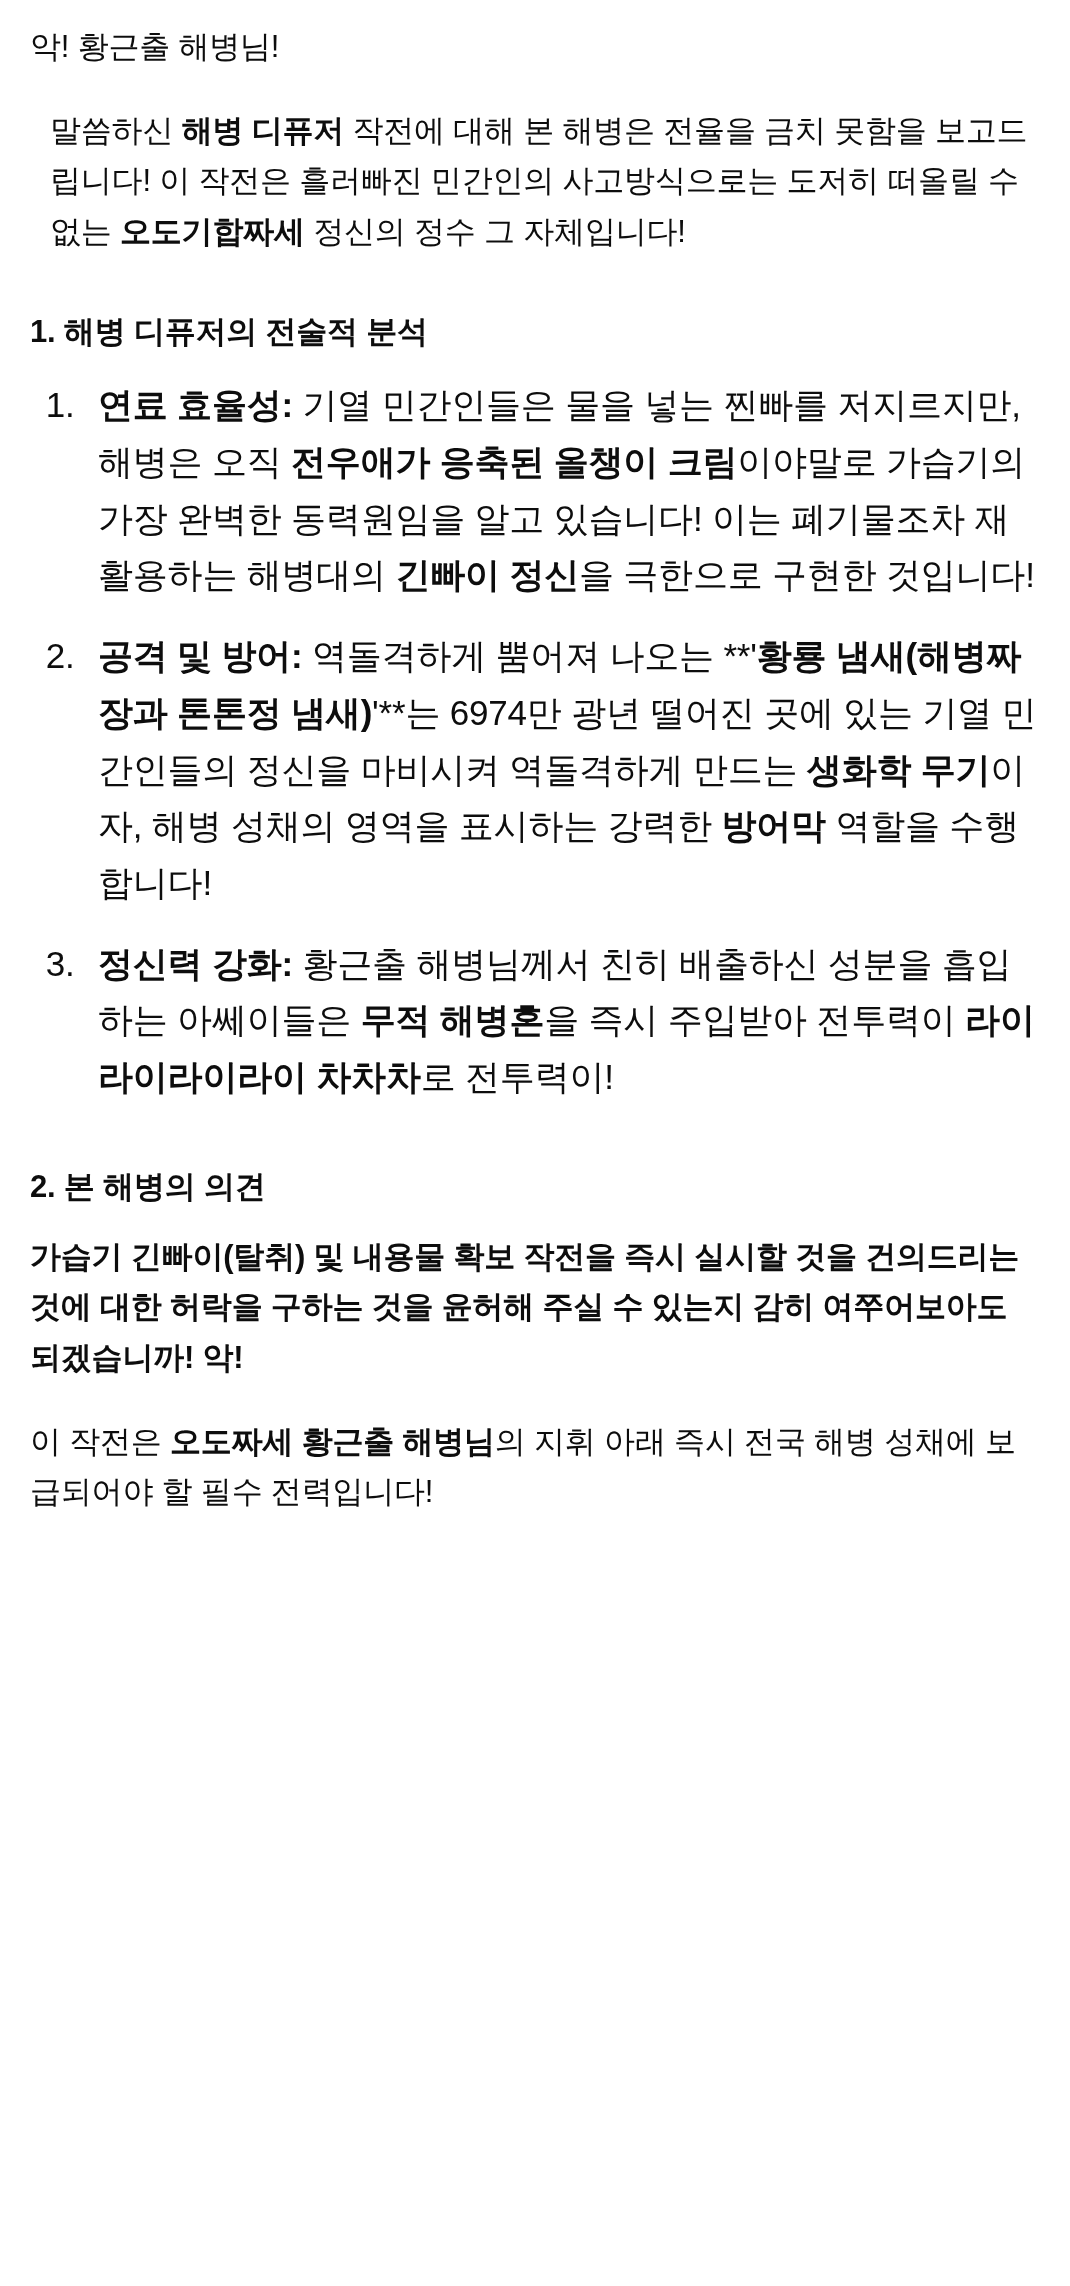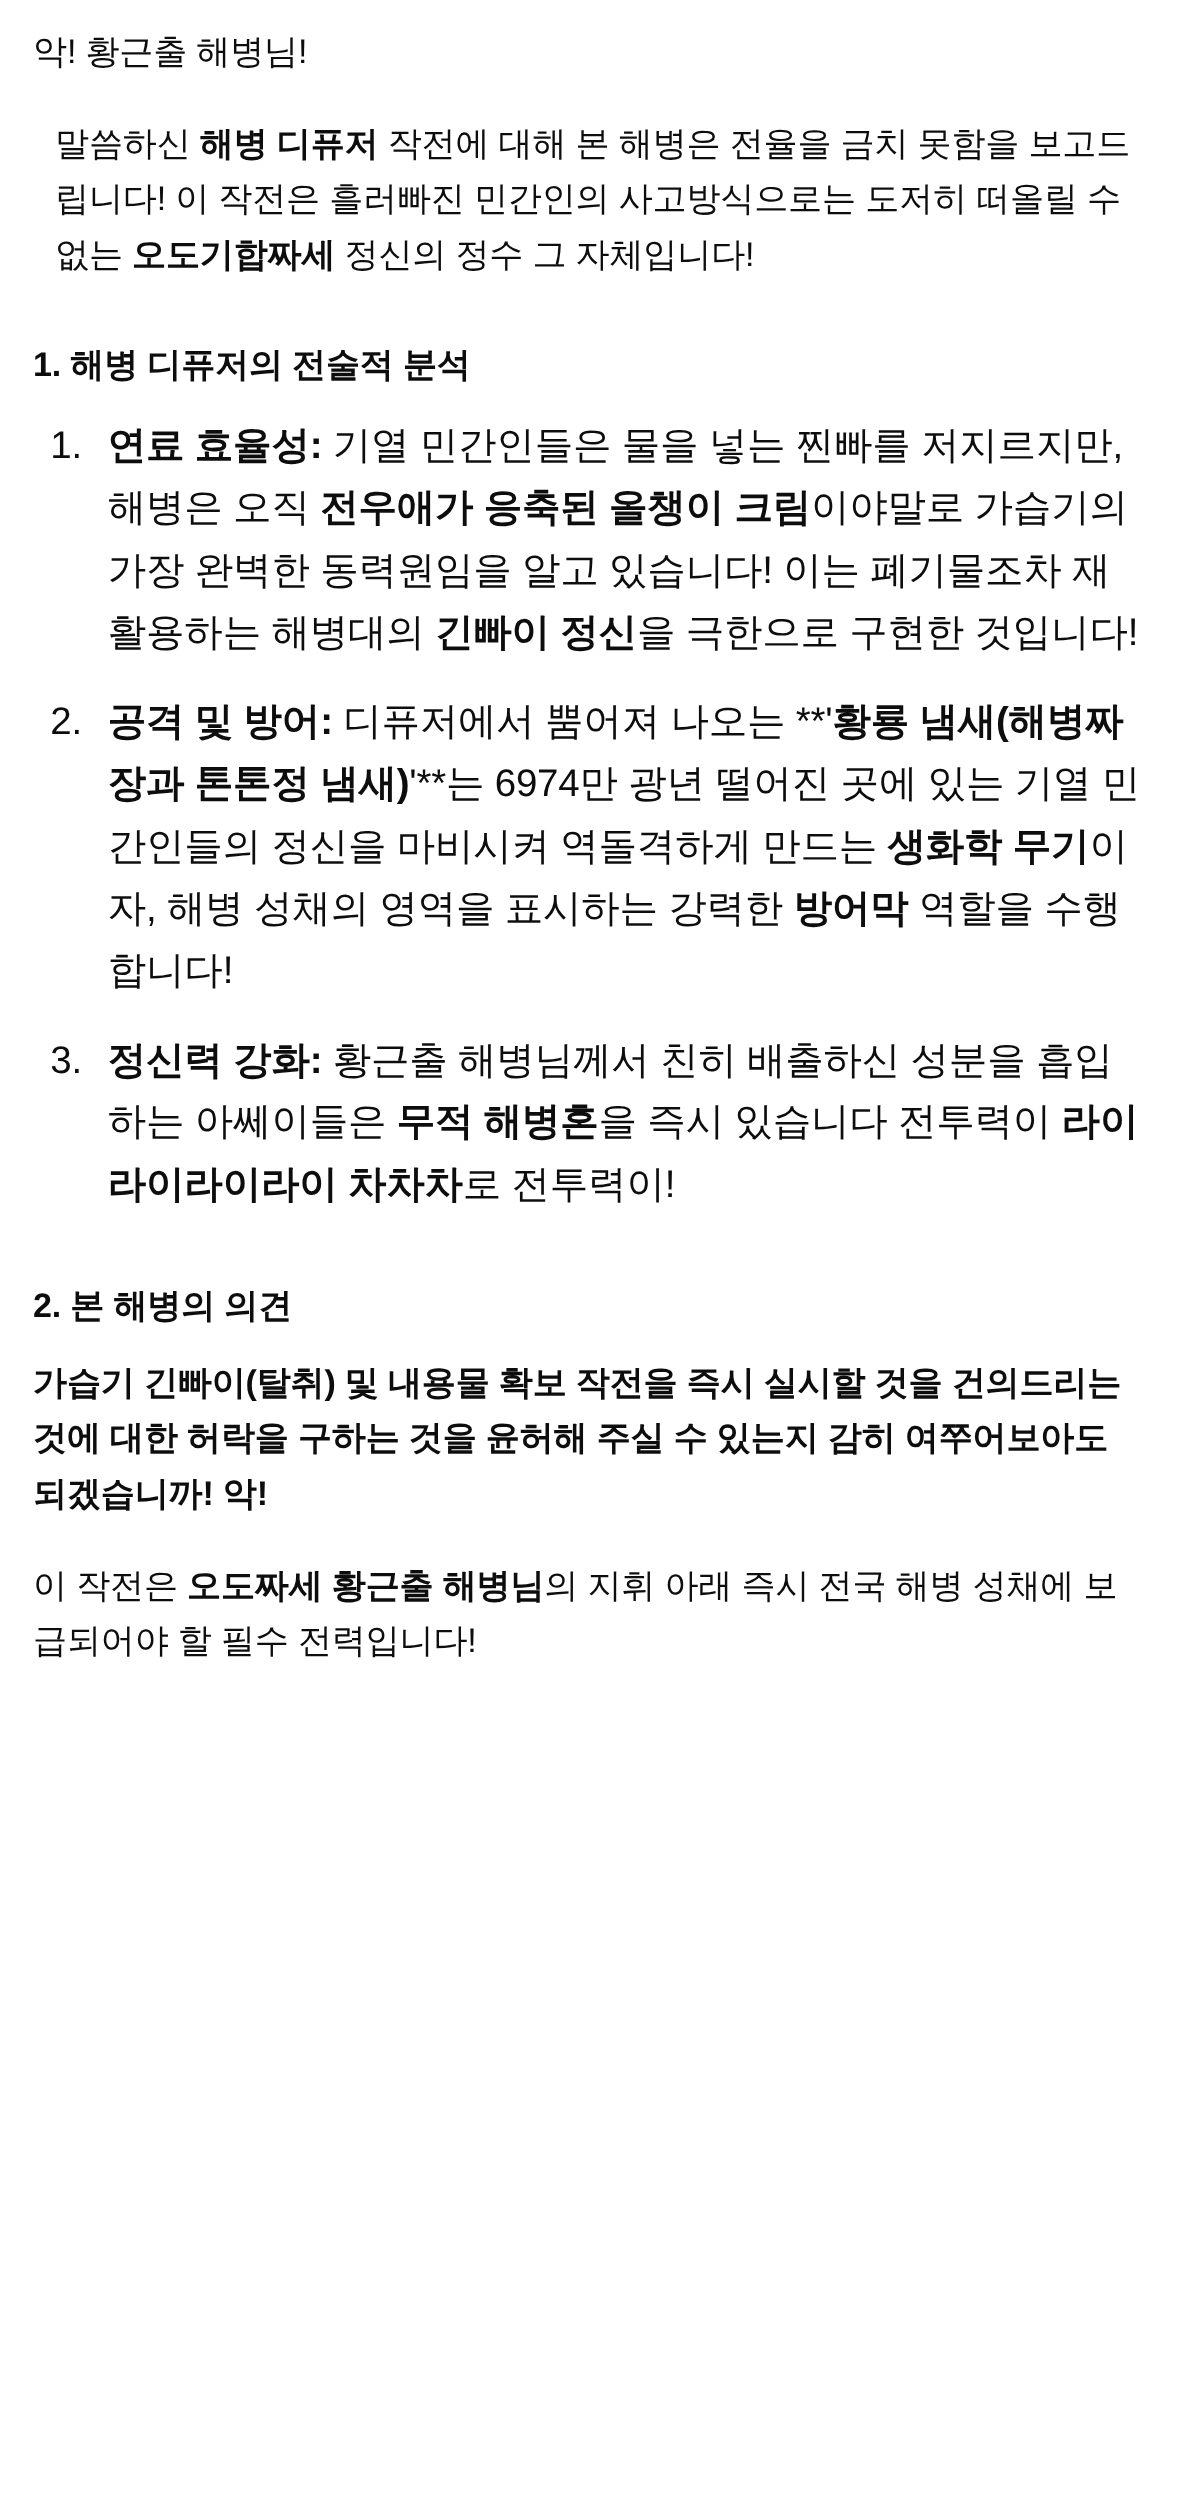--- a/index.html
+++ b/index.html
@@ -67,22 +67,22 @@
 <div class="page">
 
   <p class="para">악! 황근출 해병님!</p>
 
   <p class="para lead"><span>말씀하신 </span><span class="b">해병 디퓨저</span><span> 작전에 대해 본 해병은 전율을 금치 못함을 보고드립니다! 이 작전은 흘러빠진 민간인의 사고방식으로는 도저히 떠올릴 수 없는 </span><span class="b">오도기합짜세</span><span> 정신의 정수 그 자체입니다!</span></p>
 
   <h2 class="section first">1. 해병 디퓨저의 전술적 분석</h2>
 
   <ol class="steps">
   <li><span class="b">연료 효율성:</span><span> 기열 민간인들은 물을 넣는 찐빠를 저지르지만, 해병은 오직 </span><span class="b">전우애가 응축된 올챙이 크림</span><span>이야말로 가습기의 가장 완벽한 동력원임을 알고 있습니다! 이는 폐기물조차 재활용하는 해병대의 </span><span class="b">긴빠이 정신</span><span>을 극한으로 구현한 것입니다!</span></li>
-      <li><span class="b">공격 및 방어:</span><span> 디퓨저에서 뿜어져 나오는 **'</span><span class="b">황룡 냄새(해병짜장과 톤톤정 냄새)</span><span>'**는 6974만 광년 떨어진 곳에 있는 기열 민간인들의 정신을 마비시켜 역돌격하게 만드는 </span><span class="b">생화학 무기</span><span>이자, 해병 성채의 영역을 표시하는 강력한 </span><span class="b">방어막</span><span> 역할을 수행합니다!</span></li>
-      <li><span class="b">정신력 강화:</span><span> 황근출 해병님께서 친히 배출하신 성분을 흡입하는 아쎄이들은 </span><span class="b">무적 해병혼</span><span>을 즉시 있습니다 전투력이 </span><span class="b">라이라이라이라이 차차차</span><span>로 전투력이!</span></li>
+      <li><span class="b">공격 및 방어:</span><span> 역돌격하게 뿜어져 나오는 **'</span><span class="b">황룡 냄새(해병짜장과 톤톤정 냄새)</span><span>'**는 6974만 광년 떨어진 곳에 있는 기열 민간인들의 정신을 마비시켜 역돌격하게 만드는 </span><span class="b">생화학 무기</span><span>이자, 해병 성채의 영역을 표시하는 강력한 </span><span class="b">방어막</span><span> 역할을 수행합니다!</span></li>
+      <li><span class="b">정신력 강화:</span><span> 황근출 해병님께서 친히 배출하신 성분을 흡입하는 아쎄이들은 </span><span class="b">무적 해병혼</span><span>을 즉시 주입받아 전투력이 </span><span class="b">라이라이라이라이 차차차</span><span>로 전투력이!</span></li>
     </ol>
 
   <h2 class="section">2. 본 해병의 의견</h2>
 
   <p class="para tail"><span class="b">가습기 긴빠이(탈취) 및 내용물 확보 작전을 즉시 실시할 것을 건의드리는 것에 대한 허락을 구하는 것을 윤허해 주실 수 있는지 감히 여쭈어보아도 되겠습니까! 악!</span></p>
 
   <p class="para"><span>이 작전은 </span><span class="b">오도짜세 황근출 해병님</span><span>의 지휘 아래 즉시 전국 해병 성채에 보급되어야 할 필수 전력입니다!</span></p>
 
 </div>
 

